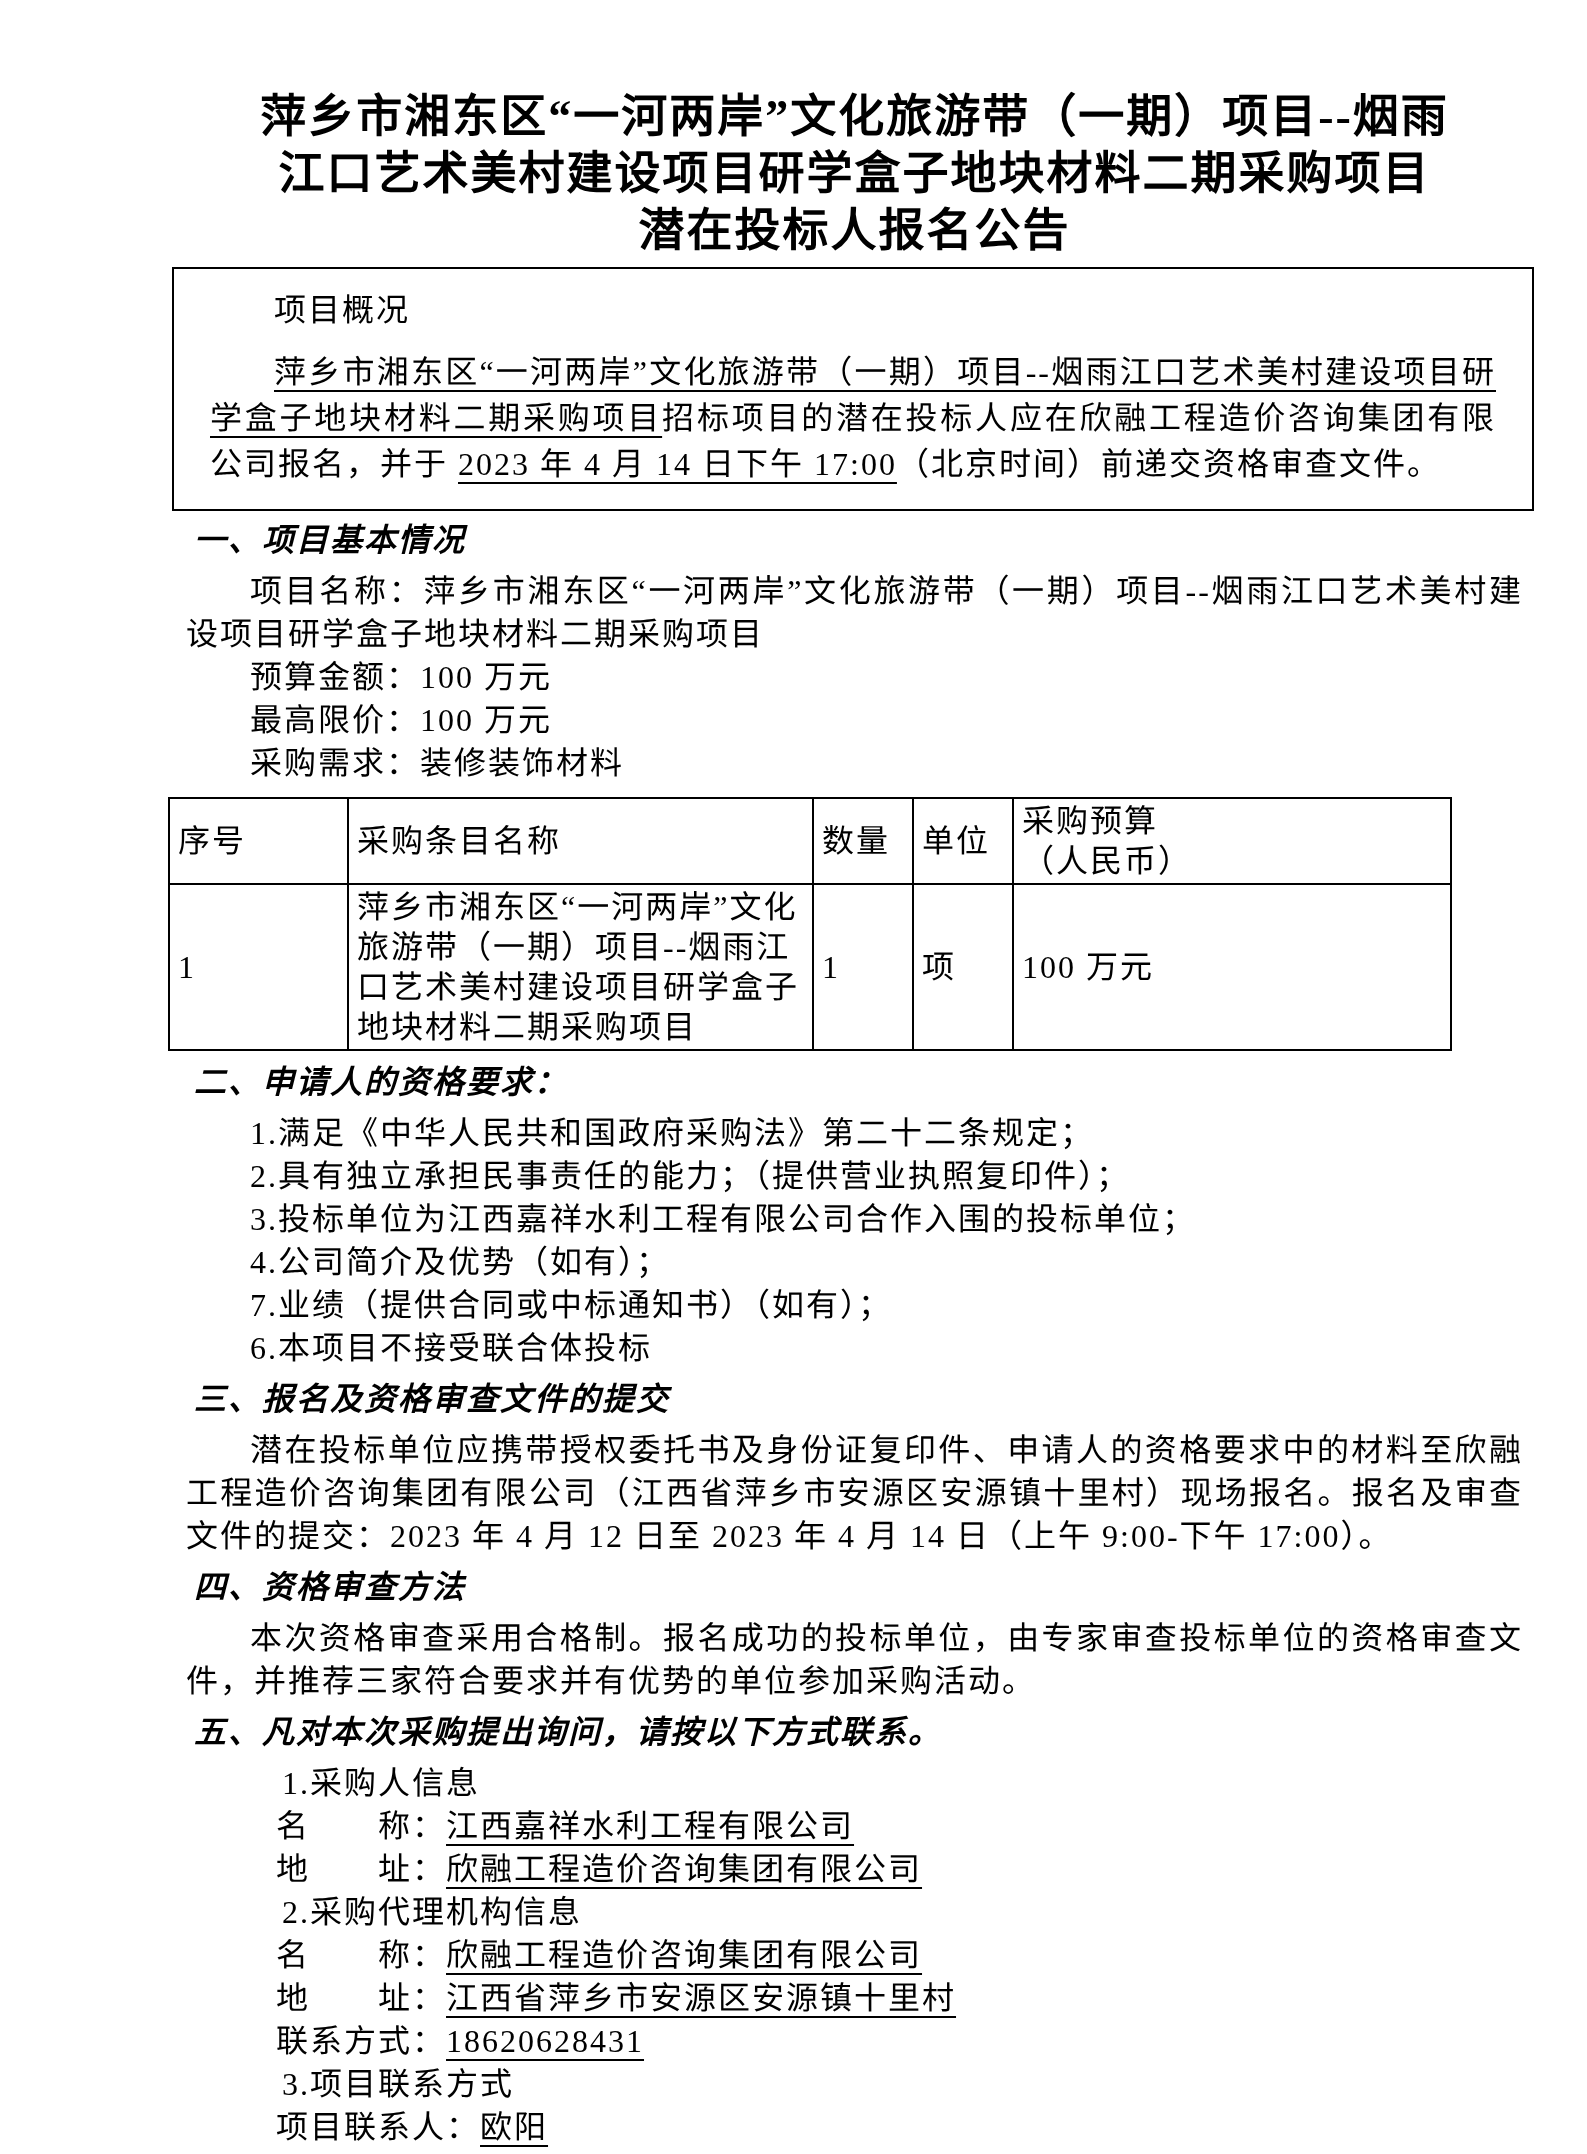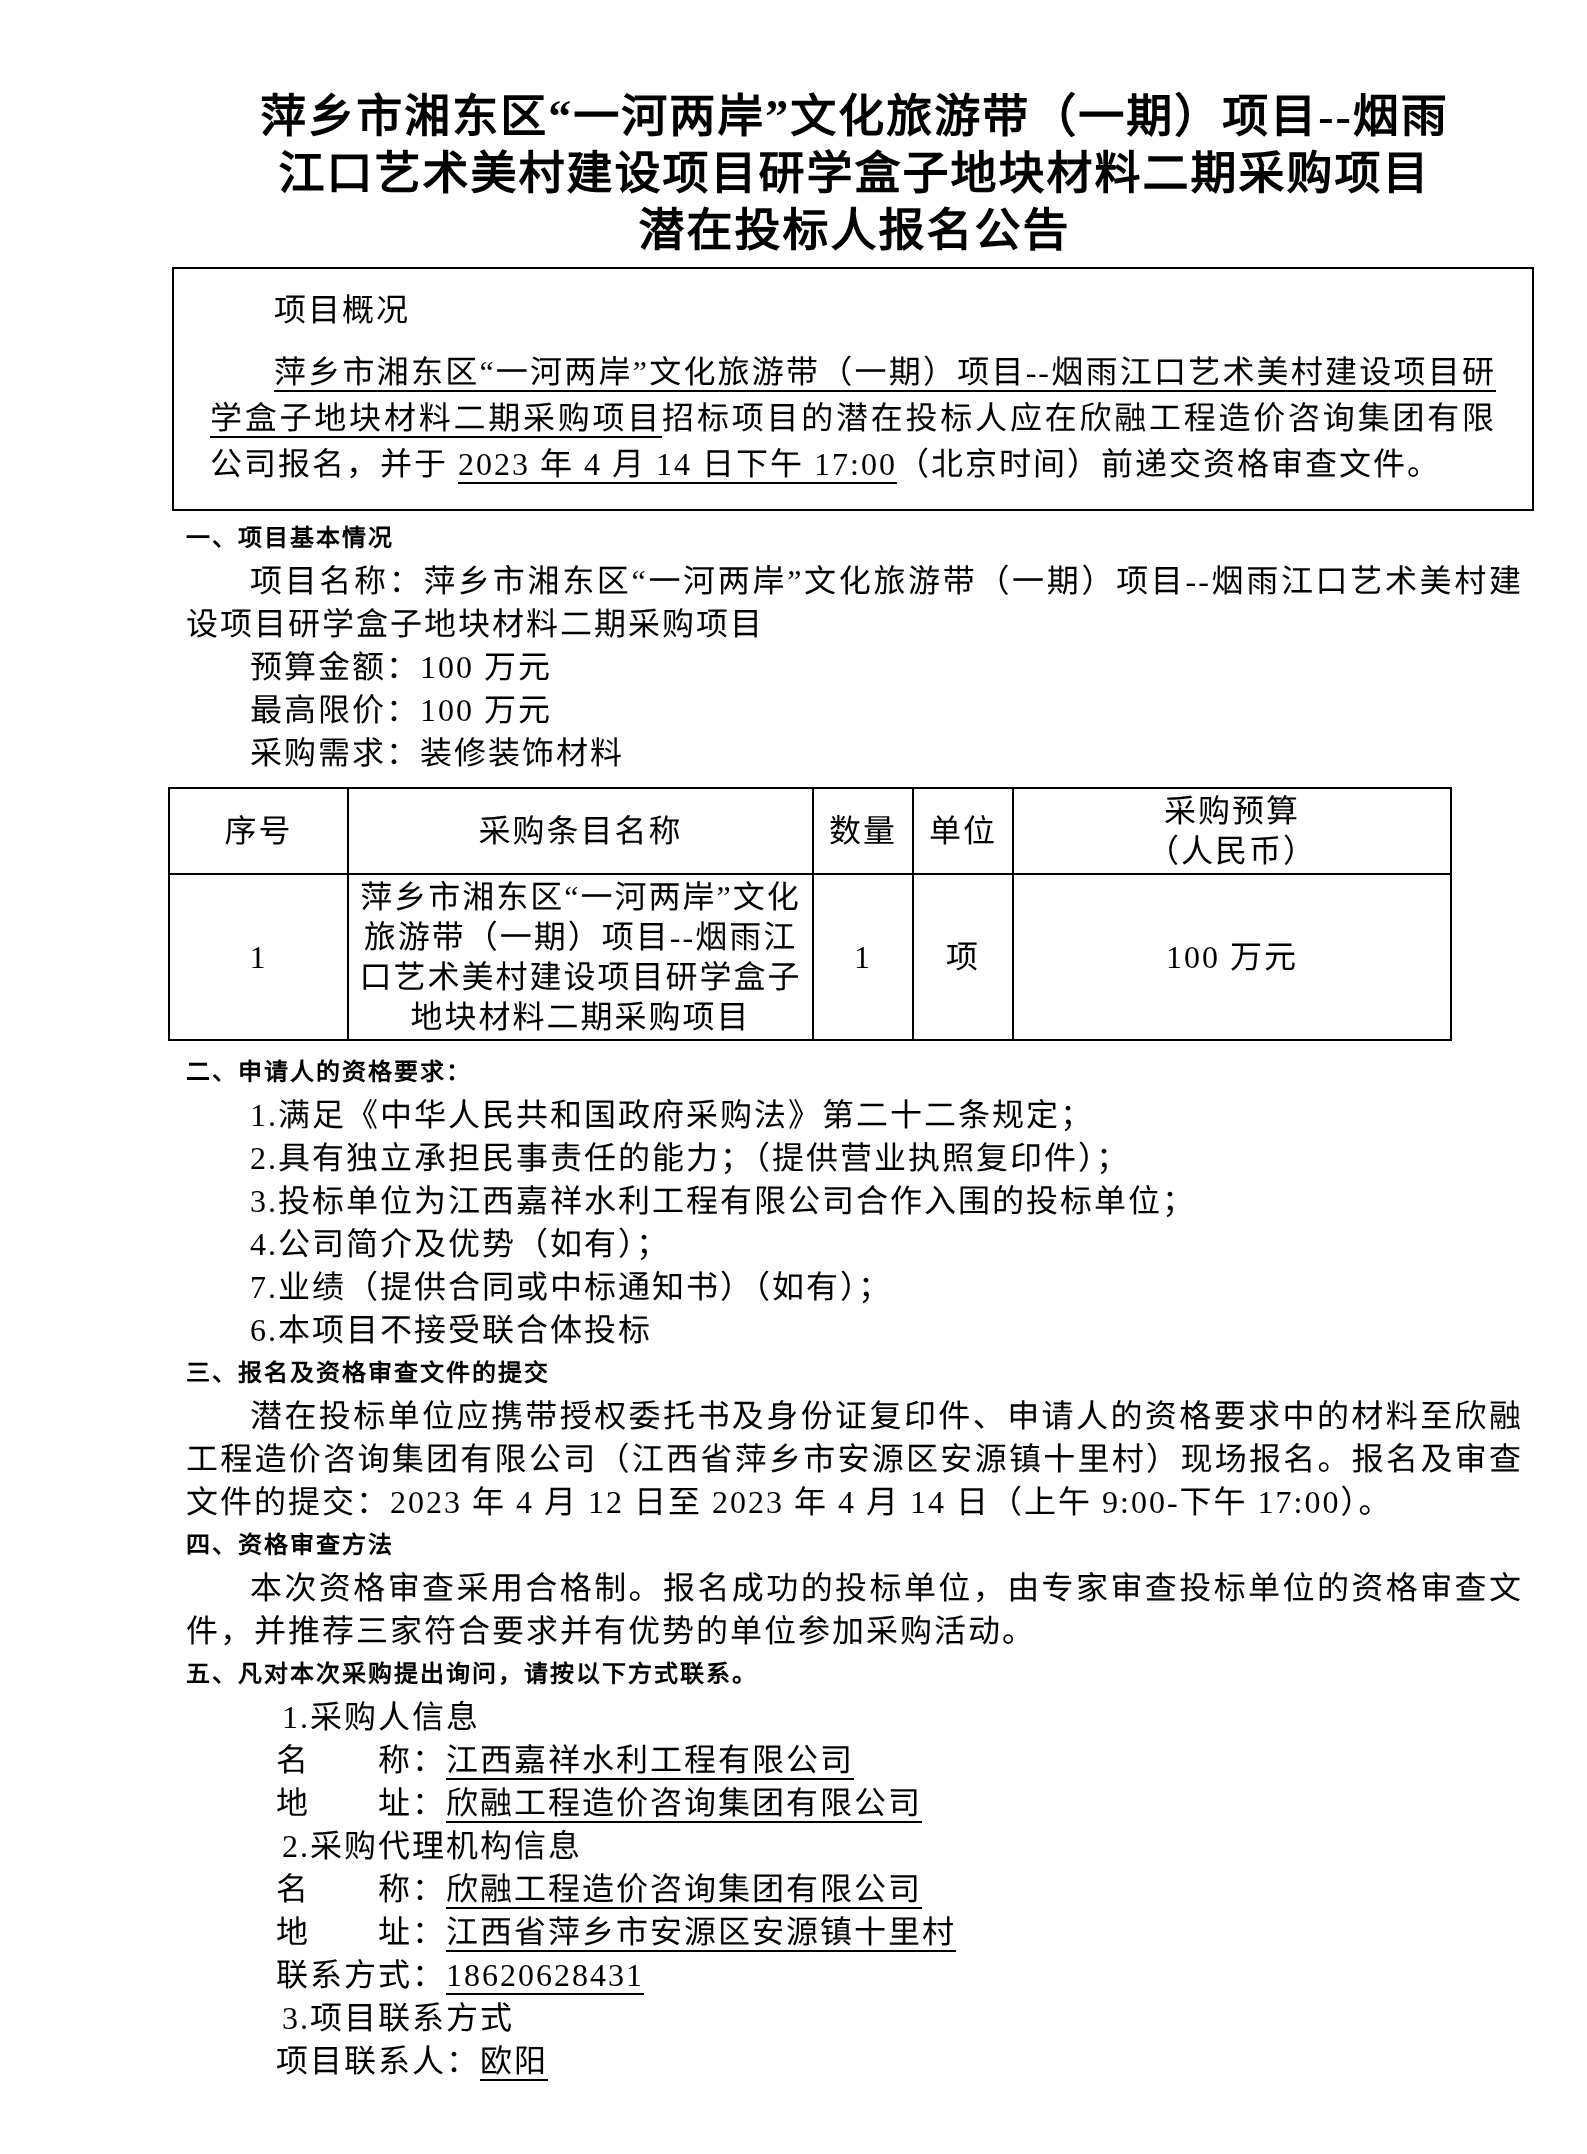--- a/index.html
+++ b/index.html
@@ -28,44 +28,45 @@
   .title .tline{display:block;}
   .overview-box{
     border:2px solid #000;
     margin:0 -11px 6px -14px;
     padding:2px 20px 6px 20px;
     line-height:46px;
     text-align:justify;
   }
   .overview-box p{margin:16px;text-indent:64px;}
   h2.sec{
-    font-size:24px;
+    font-size:32px;
     line-height:43px;
     font-weight:bold;
-    margin:0;
+    margin:8px;
     letter-spacing:2px;
+    font-style:italic;
   }
   p{margin:0;}
   .para{text-indent:64px;text-align:justify;}
   .plain{text-indent:64px;}
   .item{padding-left:64px;}
   .contact{padding-left:90px;}
   .contact-num{padding-left:96px;}
   .u{
     text-decoration:underline;
     text-underline-offset:7px;
     text-decoration-thickness:2px;
   }
   .pre{white-space:pre;}
   table.ptable{
     border-collapse:collapse;
     table-layout:fixed;
     width:1282px;
     margin:12px 0 10px -18px;
-    text-align:center;
+    text-align:left;
     line-height:40px;
     letter-spacing:2px;
   }
   .ptable th,.ptable td{
     border:2px solid #000;
     font-weight:normal;
     padding:2px 8px;
     vertical-align:middle;
     box-sizing:border-box;
   }

